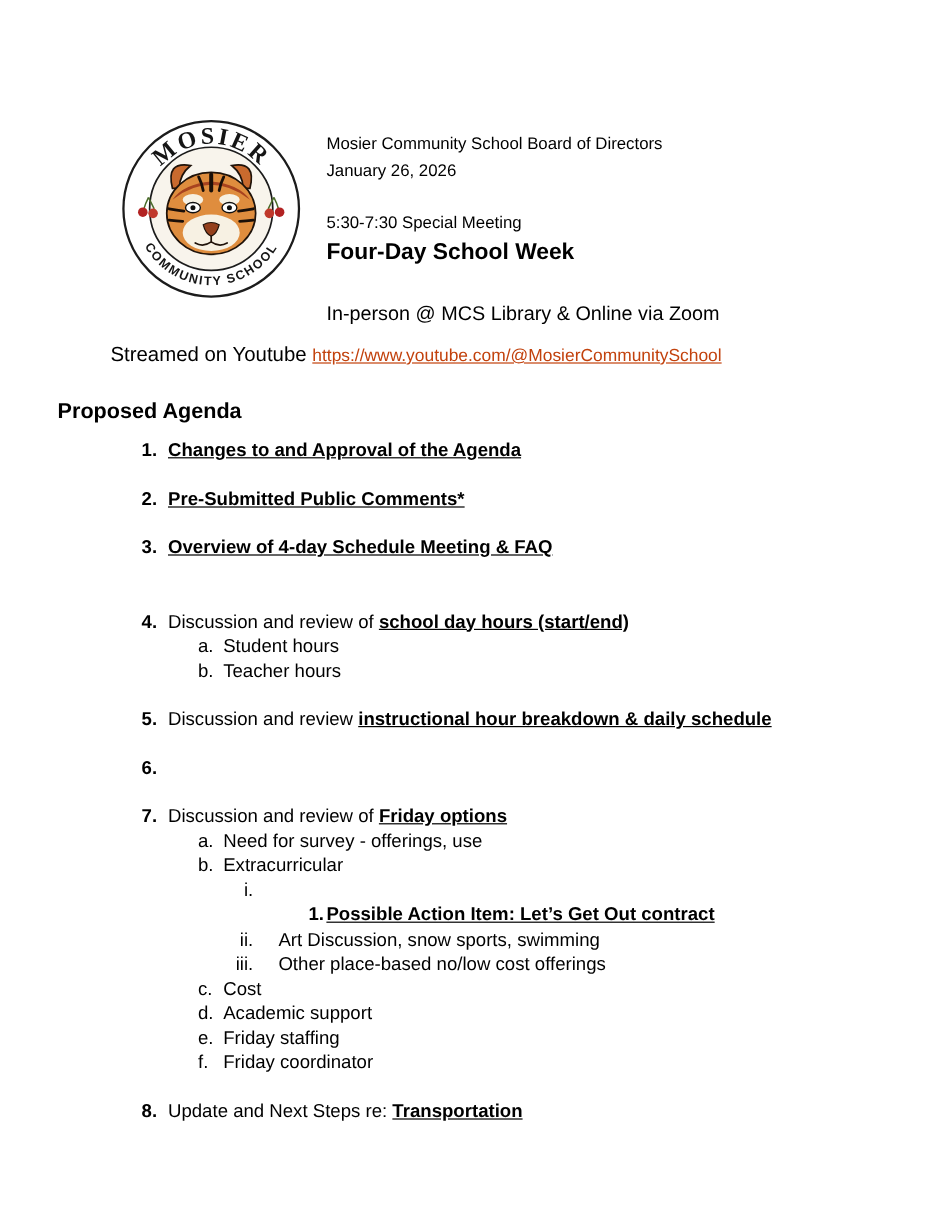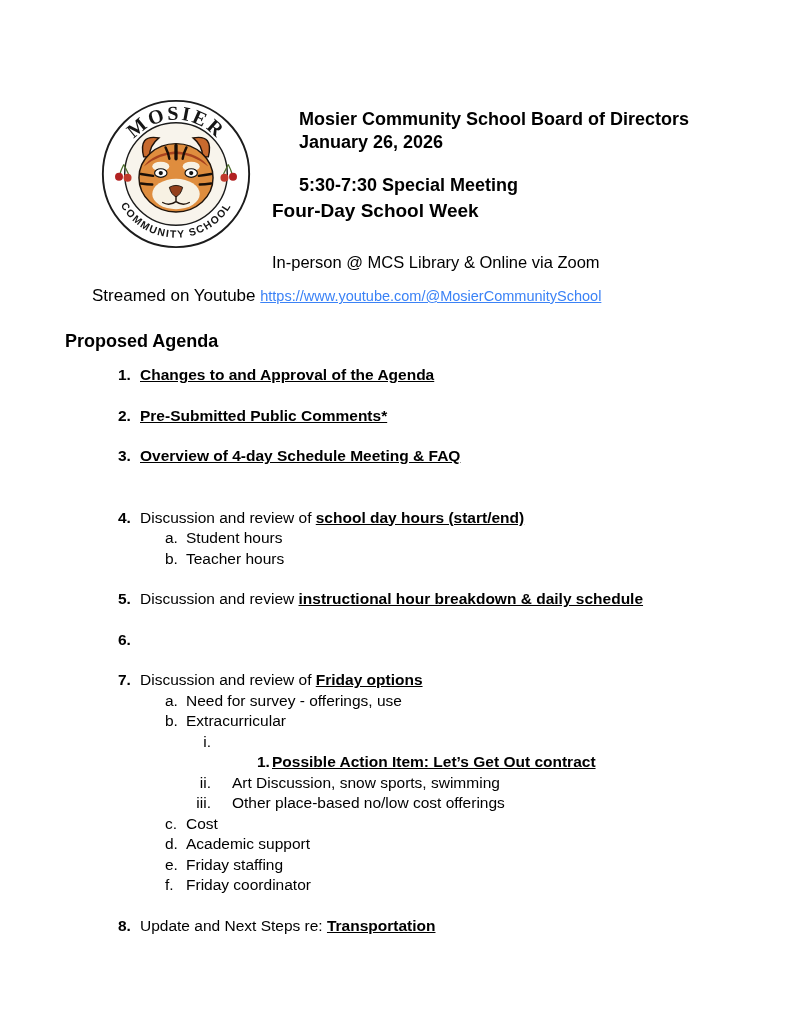--- a/index.html
+++ b/index.html
@@ -6,30 +6,30 @@
   html, body { margin: 0; padding: 0; background: #ffffff; }
   .page {
     width: 791px; height: 1024px; background: #ffffff;
     font-family: "Liberation Sans", sans-serif; color: #000;
     position: relative; overflow: hidden; margin: 0 auto;
   }
   .header-row { display: flex; align-items: flex-start; padding: 98px 0 0 100px; }
   .logo-wrap { width: 152px; height: 152px; flex: 0 0 auto; }
   .logo-wrap svg { width: 152px; height: 152px; display: block; }
   .header-text { margin-left: 20px; padding-top: 10px; }
-  .ht-line { font-weight: bold; font-size: 18px; line-height: 23px; margin-left: 27px; }
+  .ht-line { font-weight: normal; font-size: 14px; line-height: 23px; }
   .ht-gap-sm { height: 20px; }
   .ht-subject { font-weight: bold; font-size: 19px; line-height: 28px; }
   .ht-gap-lg { height: 26px; }
   .ht-location { font-size: 16.5px; line-height: 22px; font-weight: normal; }
 
   .stream-line { margin: 12px 0 0 92px; font-size: 17px; line-height: 22px; }
-  .stream-link { color: #3b82f6; text-decoration: underline; font-size: 14.5px; }
-
-  .agenda-heading { margin: 22px 0 0 65px; font-weight: bold; font-size: 18px; line-height: 24px; }
+  .stream-link { color: #c2410c; text-decoration: underline; font-size: 14.5px; }
+
+  .agenda-heading { margin: 22px 0 0 48px; font-weight: bold; font-size: 18px; line-height: 24px; }
 
   .agenda { margin-top: 12px; font-size: 15.5px; line-height: 20.5px; }
   .row { display: flex; align-items: baseline; }
   .row .text { flex: 1 1 auto; }
   .lvl1 { padding-left: 118px; }
   .lvl1 > .marker { width: 22px; flex: 0 0 auto; font-weight: bold; }
   .lvl2 { padding-left: 165px; }
   .lvl2 > .marker { width: 21px; flex: 0 0 auto; }
   .lvl3 { padding-left: 181px; }
   .lvl3 > .marker { width: 30px; flex: 0 0 auto; text-align: right; margin-right: 21px; }

